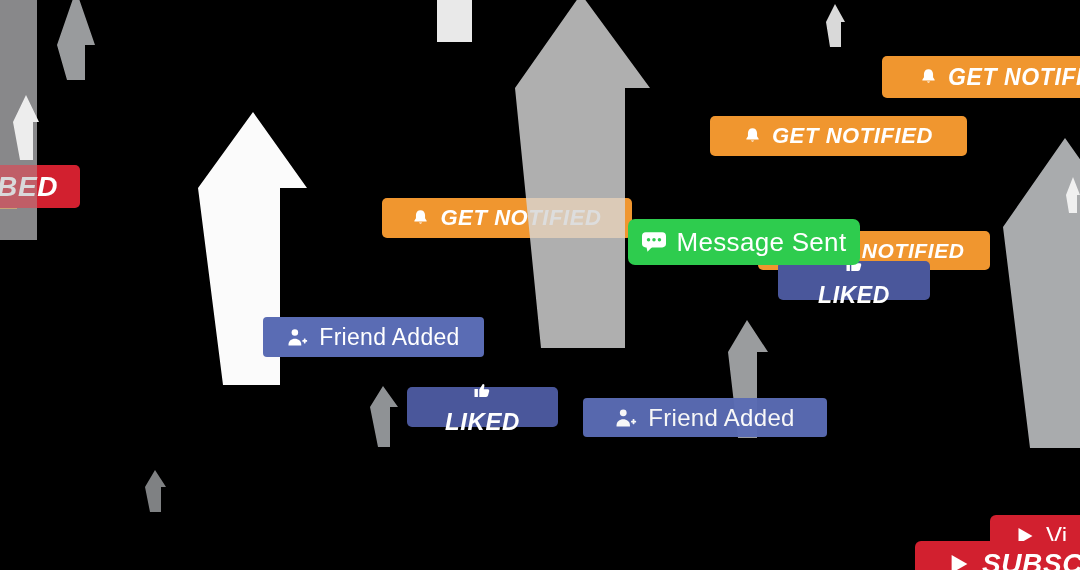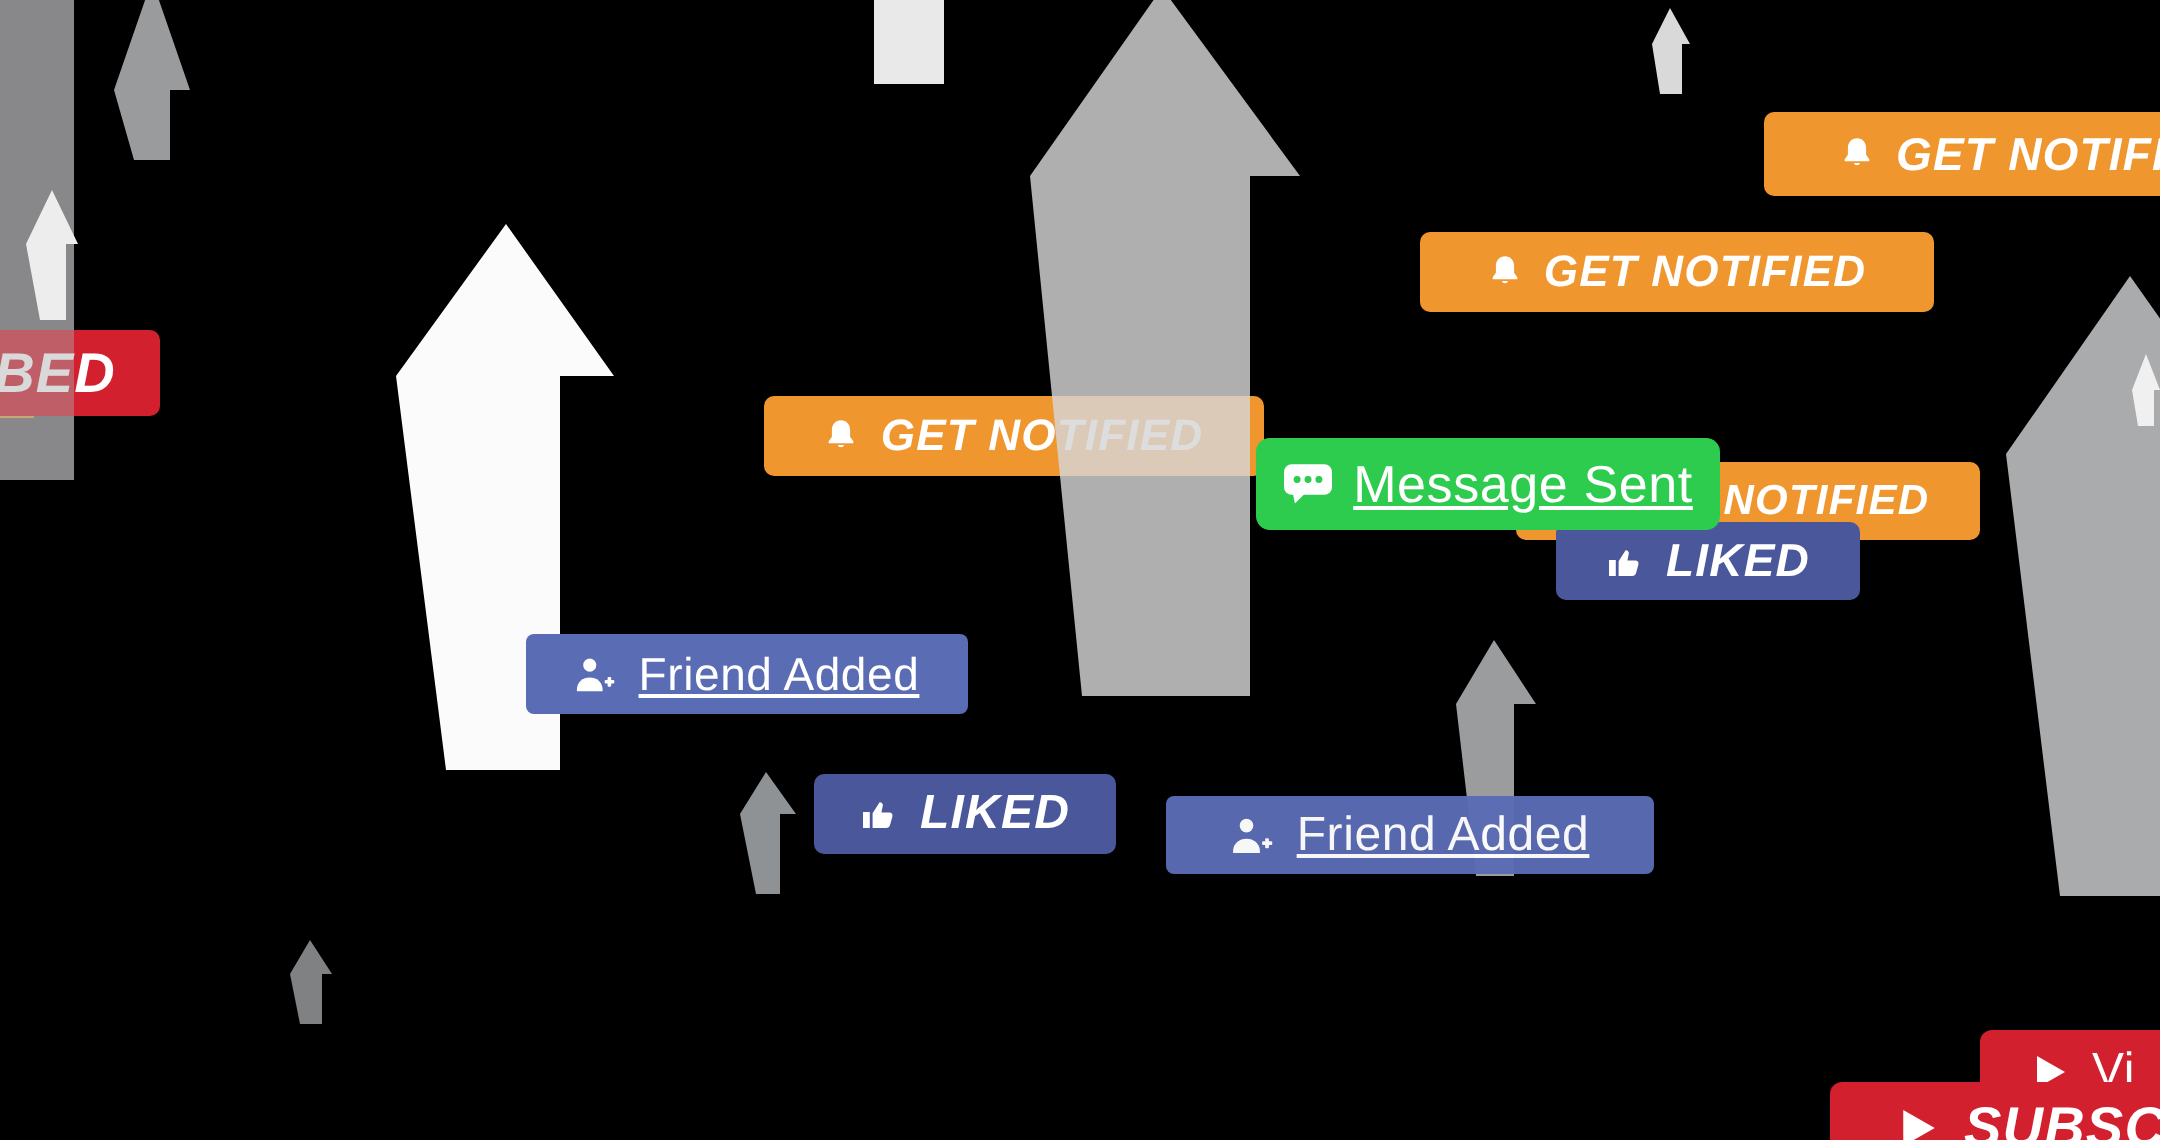--- a/index.html
+++ b/index.html
@@ -7,25 +7,25 @@
     position:relative;width:1080px;height:570px;overflow:hidden;background:#000;
     font-family:"Liberation Sans","DejaVu Sans",sans-serif;
   }
   .arrow{position:absolute;}
   .badge{
     position:absolute;display:flex;align-items:center;justify-content:center;
     gap:11px;color:#fff;border-radius:5px;box-sizing:border-box;
   }
   .badge .lbl{white-space:nowrap;line-height:1;}
   .shout .lbl{font-style:italic;font-weight:800;letter-spacing:.6px;}
-  .soft .lbl{font-weight:500;letter-spacing:.3px;text-decoration:underline;}
+  .soft .lbl{font-weight:500;letter-spacing:.3px;}
   .icon{display:flex;align-items:center;flex:0 0 auto;}
   .orange{background:#F0962F;}
   .green{background:#2ECC4E;border-radius:7px;}
-  .slate{background:#4A579B;}
+  .slate{background:#4A579B;flex-direction:column;}
   .blue{background:#5A6CB4;text-align:right;}
   .red{background:#D2202F;}
 </style>
 </head>
 <body>
 
 <div id="stage">
 
   <div class="arrow" style="left:0;top:0;width:37px;height:240px;background:rgba(174,174,176,.62);"></div>
 

